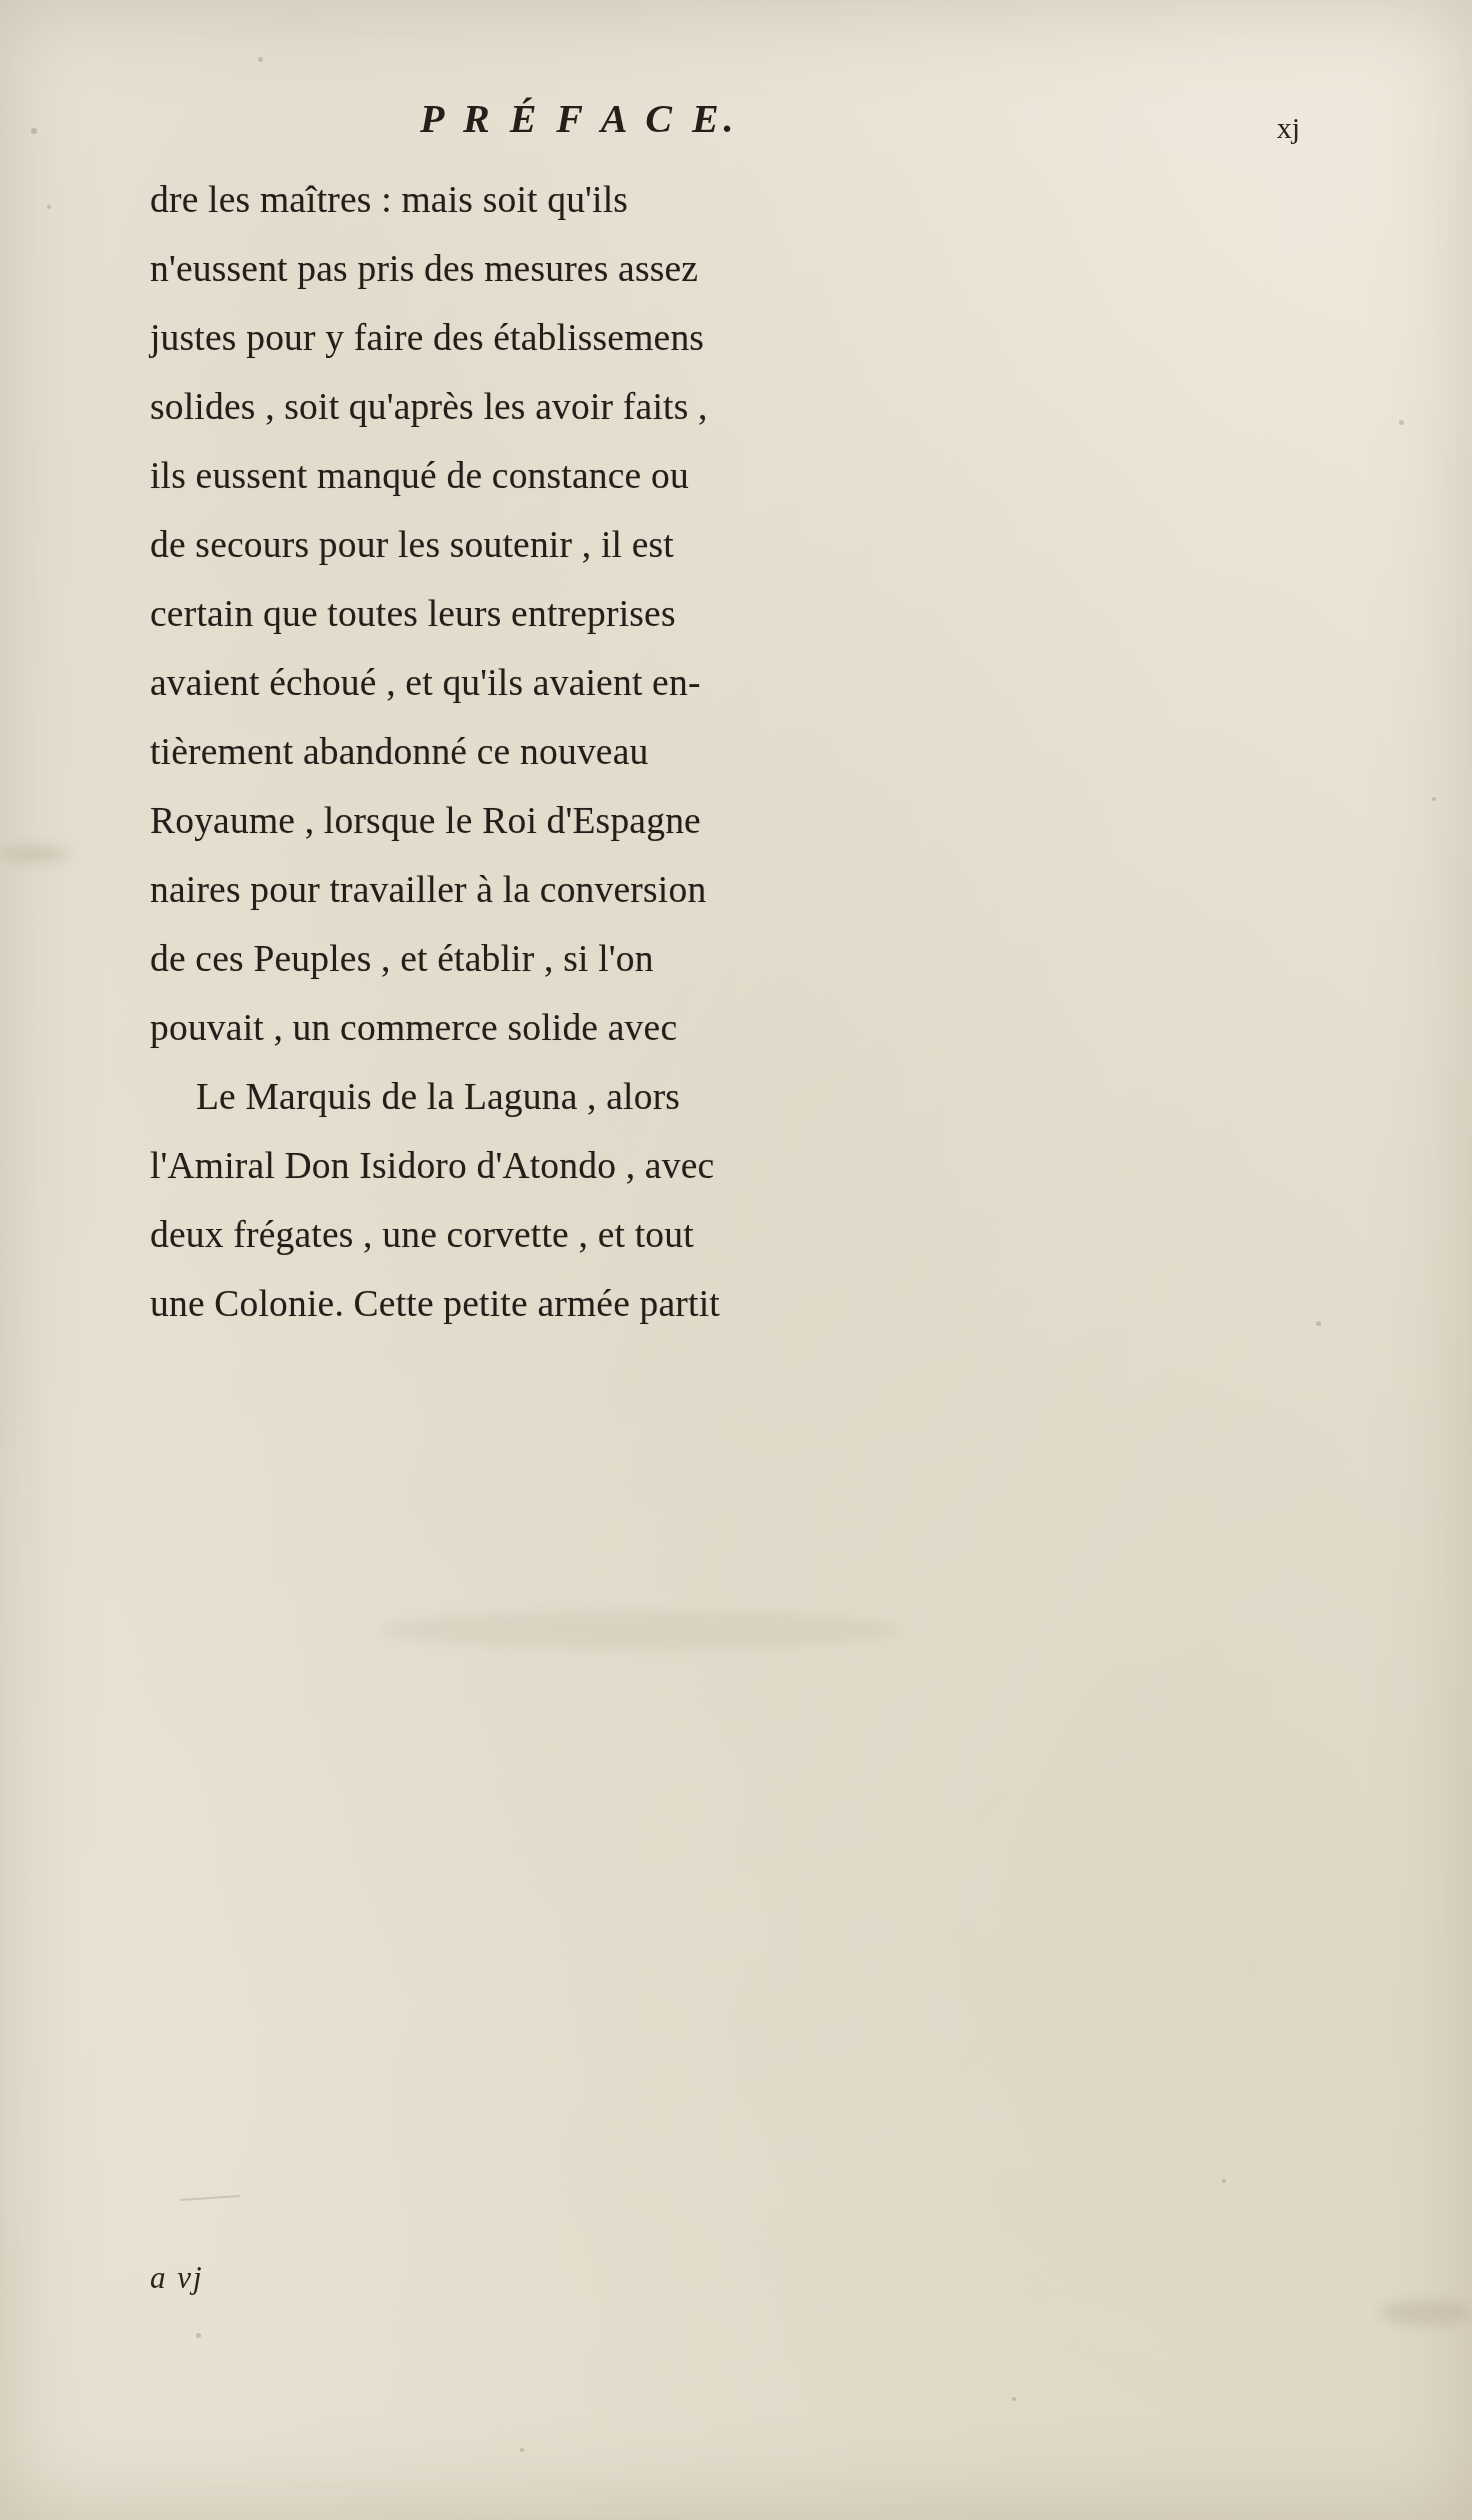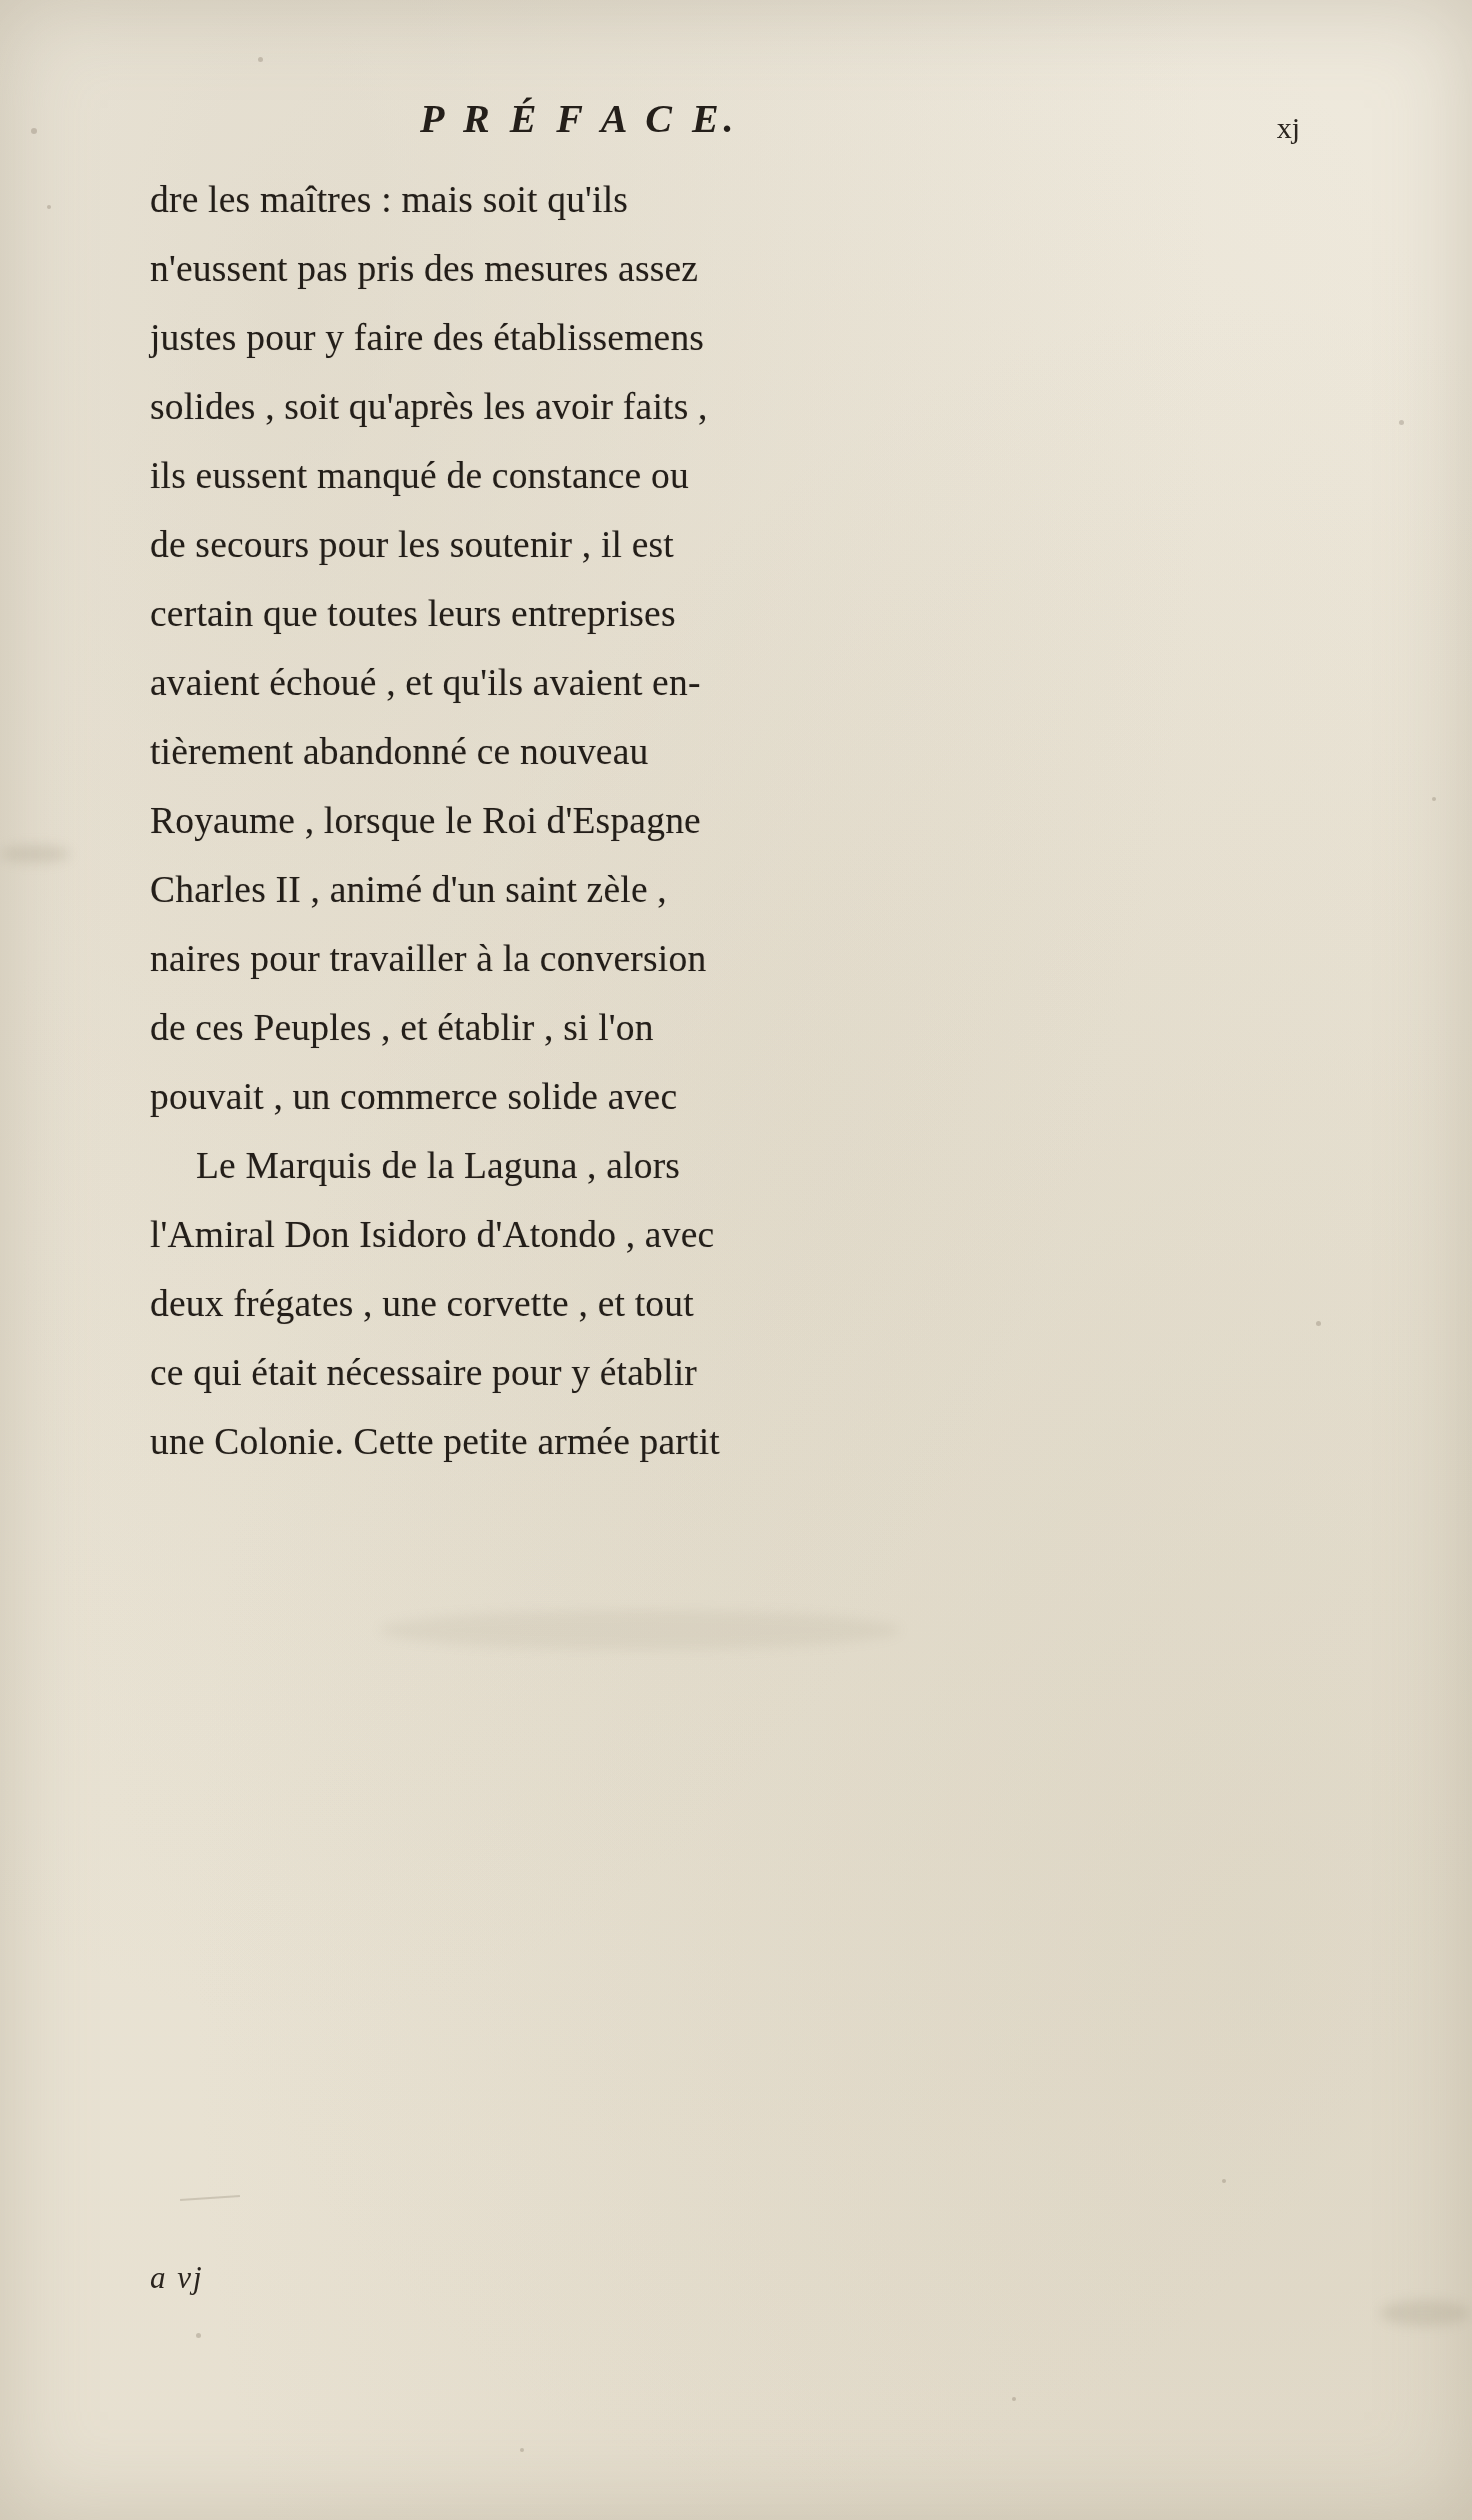--- a/index.html
+++ b/index.html
@@ -141,31 +141,29 @@
       <span class="line">dre les maîtres : mais soit qu'ils</span>
       <span class="line">n'eussent pas pris des mesures assez</span>
       <span class="line">justes pour y faire des établissemens</span>
       <span class="line">solides , soit qu'après les avoir faits ,</span>
       <span class="line">ils eussent manqué de constance ou</span>
       <span class="line">de secours pour les soutenir , il est</span>
       <span class="line">certain que toutes leurs entreprises</span>
       <span class="line">avaient échoué , et qu'ils avaient en-</span>
       <span class="line">tièrement abandonné ce nouveau</span>
       <span class="line">Royaume , lorsque le Roi d'Espagne</span>
-      <span class="line">Charles II , animé d'un saint zèle ,</span>
       <span class="line">naires pour travailler à la conversion</span>
       <span class="line">de ces Peuples , et établir , si l'on</span>
       <span class="line">pouvait , un commerce solide avec</span>
     </div>
 
     <div class="para">
       <span class="line"><span class="indent"></span><span>Le Marquis de la Laguna , alors</span></span>
       <span class="line">l'Amiral Don Isidoro d'Atondo , avec</span>
       <span class="line">deux frégates , une corvette , et tout</span>
-      <span class="line">ce qui était nécessaire pour y établir</span>
       <span class="line">une Colonie. Cette petite armée partit</span>
     </div>
 
     <div class="signature">a vj</div>
   </div>
 
   <div class="edge-shadow"></div>
 </div>
 
 </body></html>

